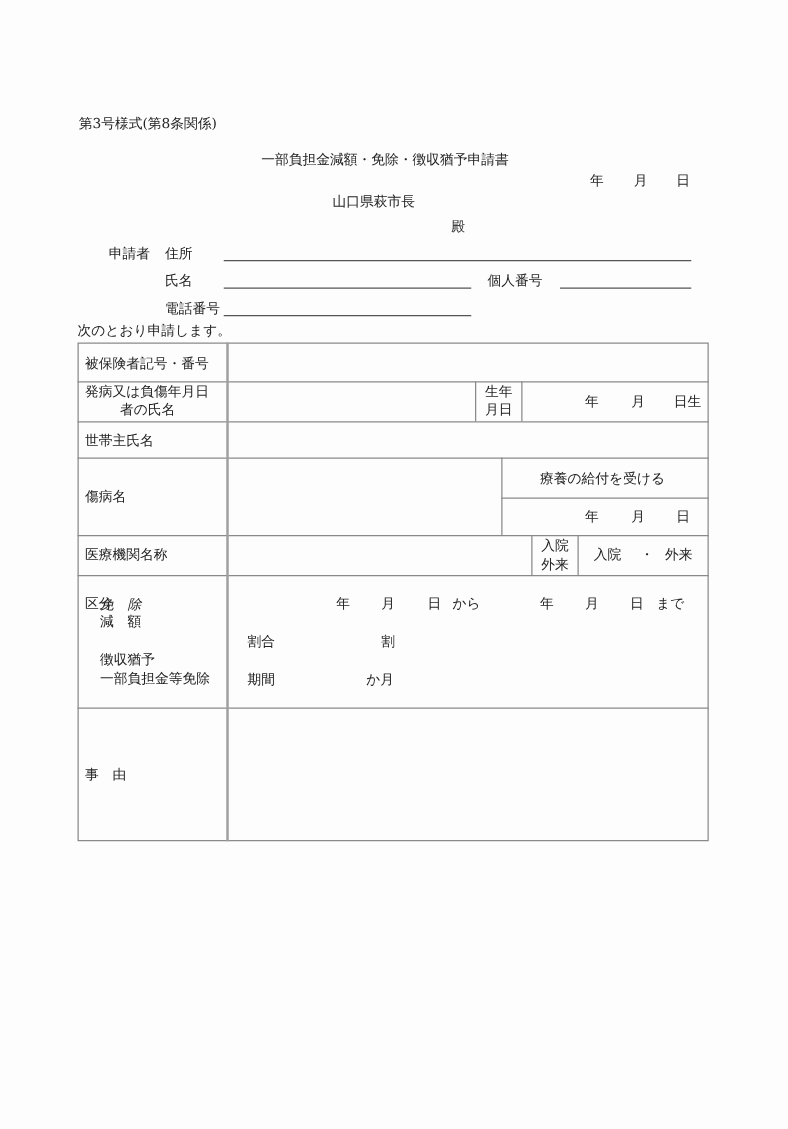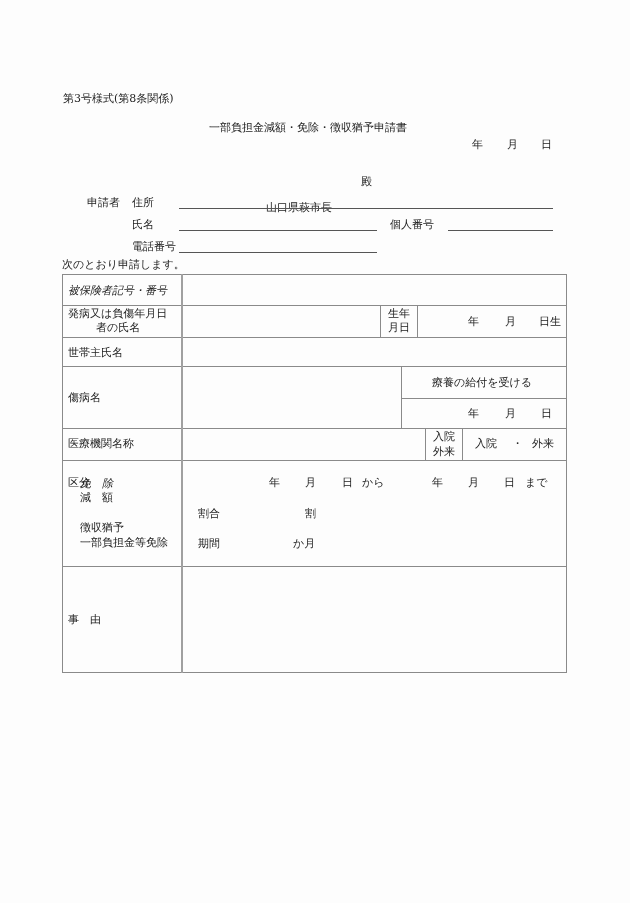--- a/index.html
+++ b/index.html
@@ -20,21 +20,21 @@
 
 <div class="abs" style="left:63px;top:81px;margin-top:12px;">第3号様式(第8条関係)</div>
 <div class="abs" style="left:209px;top:122px;">一部負担金減額・免除・徴収猶予申請書</div>
 
 <div>
   <span class="abs" style="left:472px;top:139px;">年</span>
   <span class="abs" style="left:507px;top:139px;">月</span>
   <span class="abs" style="left:541px;top:139px;">日</span>
 </div>
 
-<div class="abs" style="left:266px;top:156px;margin-top:46px;">山口県萩市長</div>
+<div class="abs" style="left:266px;top:156px;">山口県萩市長</div>
 <div class="abs" style="left:361px;top:176px;">殿</div>
 
 <div>
   <span class="abs" style="left:87px;top:197px;">申請者</span>
   <span class="abs" style="left:132px;top:197px;">住所</span>
   <div class="uline field" style="left:179px;top:208px;width:374px;"></div>
 
   <span class="abs" style="left:132px;top:219px;">氏名</span>
   <div class="uline field" style="left:179px;top:230px;width:198px;"></div>
   <span class="abs" style="left:390px;top:219px;">個人番号</span>
@@ -56,21 +56,21 @@
 <div class="line-h" style="left:62px;top:460px;width:505px;"></div>
 <div class="line-h" style="left:62px;top:566px;width:505px;"></div>
 
 <div class="line-v" style="left:181px;top:274px;height:399px;border-left:2px solid #a0a0a0;"></div>
 <div class="line-v" style="left:380px;top:305px;height:32px;"></div>
 <div class="line-v" style="left:417px;top:305px;height:32px;"></div>
 <div class="line-v" style="left:401px;top:366px;height:62px;"></div>
 <div class="line-v" style="left:425px;top:428px;height:32px;"></div>
 <div class="line-v" style="left:462px;top:428px;height:32px;"></div>
 
-<span class="abs" style="left:68px;top:285px;font-style:italic;">被保険者記号・番号</span>
+<span class="abs" style="left:68px;top:285px;">被保険者記号・番号</span>
 <div class="field" style="left:183px;top:275px;width:383px;height:29px;"></div>
 
 <span class="abs" style="left:68px;top:308px;">発病又は負傷年月日</span>
 <span class="abs" style="left:68px;top:322px;margin-left:28px;">者の氏名</span>
 <div class="field" style="left:183px;top:306px;width:196px;height:30px;"></div>
 <span class="abs" style="left:388px;top:308px;">生年</span>
 <span class="abs" style="left:388px;top:322px;text-align:center;">月日</span>
 <div class="field" style="left:418px;top:306px;width:148px;height:30px;"></div>
 <span class="abs" style="left:468px;top:316px;">年</span>
 <span class="abs" style="left:505px;top:316px;">月</span>

